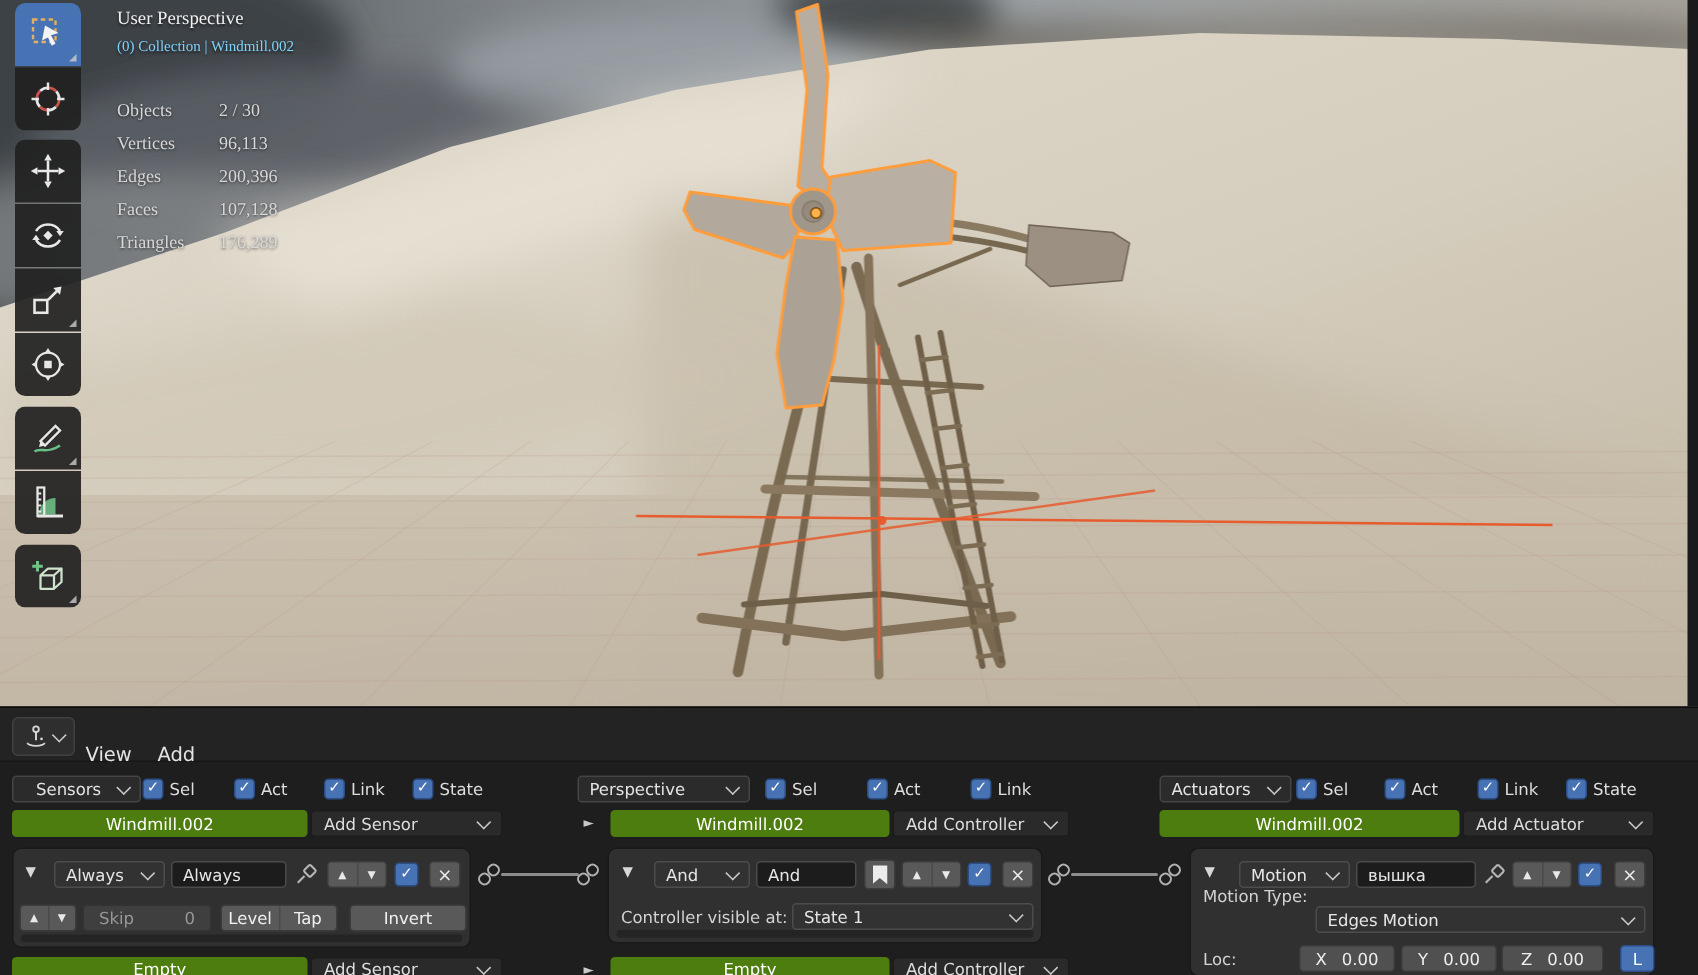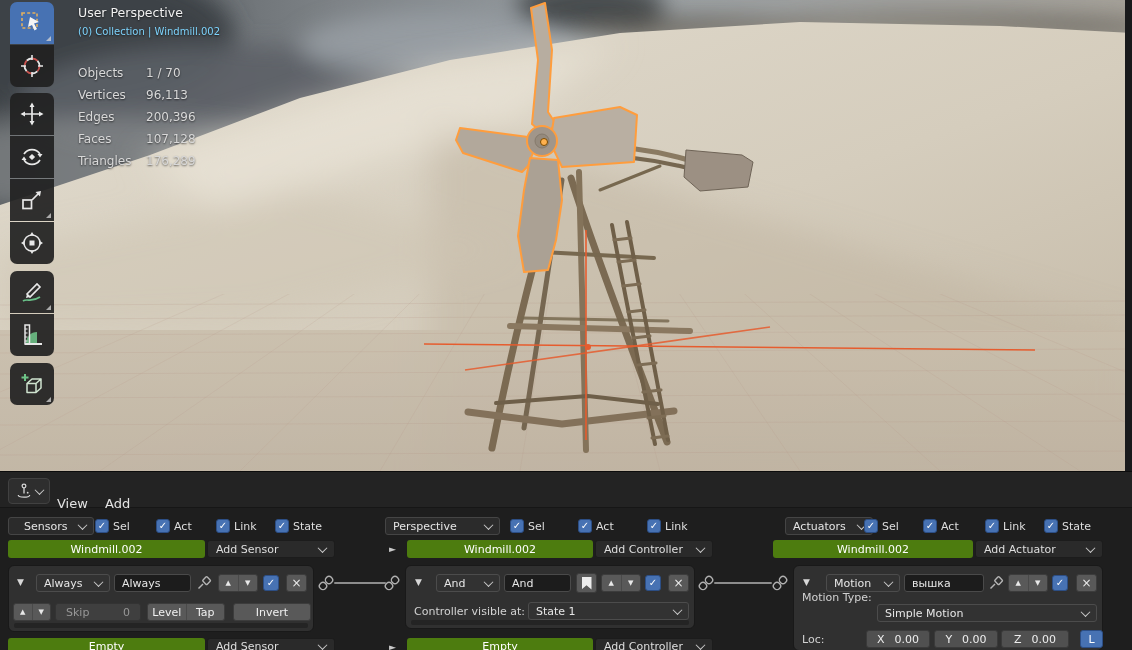--- a/index.html
+++ b/index.html
@@ -1,20 +1,20 @@
 <!DOCTYPE html>
 <html><head>
 <meta charset="utf-8">
 <style>
   html,body{margin:0;padding:0;background:#111;}
   .screen{position:relative;width:1132px;height:650px;overflow:hidden;background:#1d1d1d;
           font-family:"DejaVu Sans","Liberation Sans",sans-serif;-webkit-font-smoothing:antialiased;}
   .abs{position:absolute;}
   
-  .vp{position:absolute;left:0;top:0;width:1132px;height:471px;overflow:hidden;}
+  .vp{position:absolute;left:0;top:0;width:1132px;height:471px;overflow:hidden;font-family:Liberation Serif, serif;}
   .vp-edge{position:absolute;right:0;top:0;width:7px;height:471px;background:#191a1c;}
   .ovl-title{position:absolute;left:78px;top:5px;color:#f1f1f1;font-size:12.5px;text-shadow:0 1px 2px rgba(0,0,0,.65);}
   .ovl-sub{position:absolute;left:78px;top:26px;color:#7dd3fc;font-size:10px;text-shadow:0 1px 2px rgba(0,0,0,.65);}
   .stats{position:absolute;left:78px;top:62px;color:#d8d8d8;font-size:12px;line-height:22px;text-shadow:0 1px 2px rgba(0,0,0,.6);}
   .stats .lab{display:inline-block;width:68px;}
   
   .tgroup{position:absolute;left:10px;width:44px;border-radius:7px;overflow:hidden;}
   .tool{position:relative;width:44px;height:42px;background:rgba(33,33,33,.92);display:flex;align-items:center;justify-content:center;margin-bottom:1px;}
   .tool:last-child{margin-bottom:0;}
   .tool.active{background:#4772b3;}
@@ -185,21 +185,21 @@
         <circle cx="588" cy="347" r="3" fill="#e65c2e" stroke="none"></circle>
       </g>
     </svg>
 
     <div class="vp-edge"></div>
 
     
     <div class="ovl-title">User Perspective</div>
     <div class="ovl-sub">(0) Collection | Windmill.002</div>
     <div class="stats">
-      <div><span class="lab">Objects</span><span>1 / 70</span></div>
+      <div><span class="lab">Objects</span><span>2 / 30</span></div>
       <div><span class="lab">Vertices</span><span>96,113</span></div>
       <div><span class="lab">Edges</span><span>200,396</span></div>
       <div><span class="lab">Faces</span><span>107,128</span></div>
       <div><span class="lab">Triangles</span><span>176,289</span></div>
     </div>
 
     
     <div class="tgroup" style="top:2px;">
       <div class="tool active">
         <svg width="26" height="26" viewBox="0 0 26 26">
@@ -434,21 +434,21 @@
     </svg>
     <div class="wire" style="left:714px;top:110px;width:58px;"></div>
 
     <span class="exp" style="left:389px;top:171px;">►</span>
     <div class="abs bluebar" style="left:407px;top:166px;width:186px;height:16px;">Empty</div>
     <div class="abs addbtn" style="left:595px;top:166px;width:118px;height:16px;">
       <span>Add Controller</span>
         <span class="chev"></span>
     </div>
 
-    <div class="abs dd" style="left:773px;top:45px;width:88px;height:18px;margin-left:12px;">
+    <div class="abs dd" style="left:773px;top:45px;width:88px;height:18px;">
       <span class="txt">Actuators</span>
         <span class="chev"></span>
     </div>
     <span class="abs chk" style="left:864px;top:47px;">
         <span>✓</span>
       </span>
     <span class="abs chklab" style="left:882px;top:48px;">Sel</span>
     <span class="abs chk" style="left:923px;top:47px;">
         <span>✓</span>
       </span>
@@ -491,21 +491,21 @@
       <div class="abs ud" style="left:214px;top:8px;width:40px;height:18px;">
         <span>▲</span>
           <span>▼</span>
       </div>
       <span class="abs chk" style="left:258px;top:9px;width:16px;height:16px;">
           <span>✓</span>
         </span>
       <div class="abs xbtn" style="left:282px;top:8px;width:21px;height:18px;">×</div>
       <div class="abs blab" style="left:8px;top:25px;">Motion Type:</div>
       <div class="abs bdd" style="left:83px;top:38px;width:220px;height:18px;">
-        <span class="txt">Simple Motion</span>
+        <span class="txt">Edges Motion</span>
           <span class="chev"></span>
       </div>
       <div class="abs blab" style="left:8px;top:67px;">Loc:</div>
       <div class="abs locf" style="left:72px;top:64px;width:64px;height:18px;">
         <span>X</span>
           <span>0.00</span>
       </div>
       <div class="abs locf" style="left:140px;top:64px;width:64px;height:18px;">
         <span>Y</span>
           <span>0.00</span>

